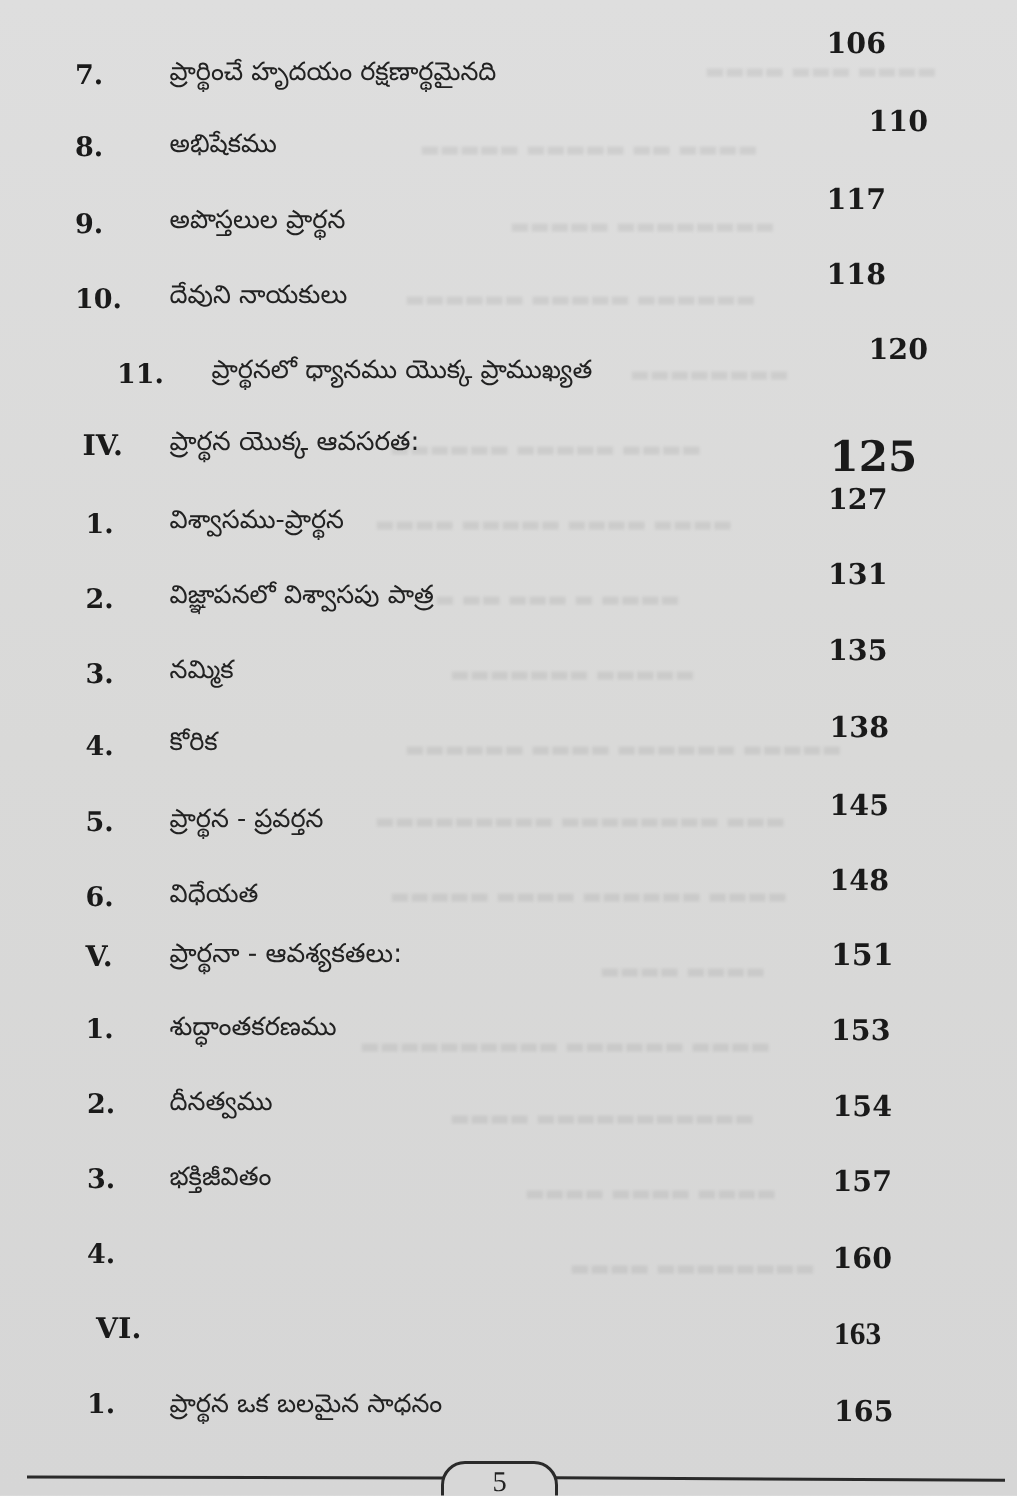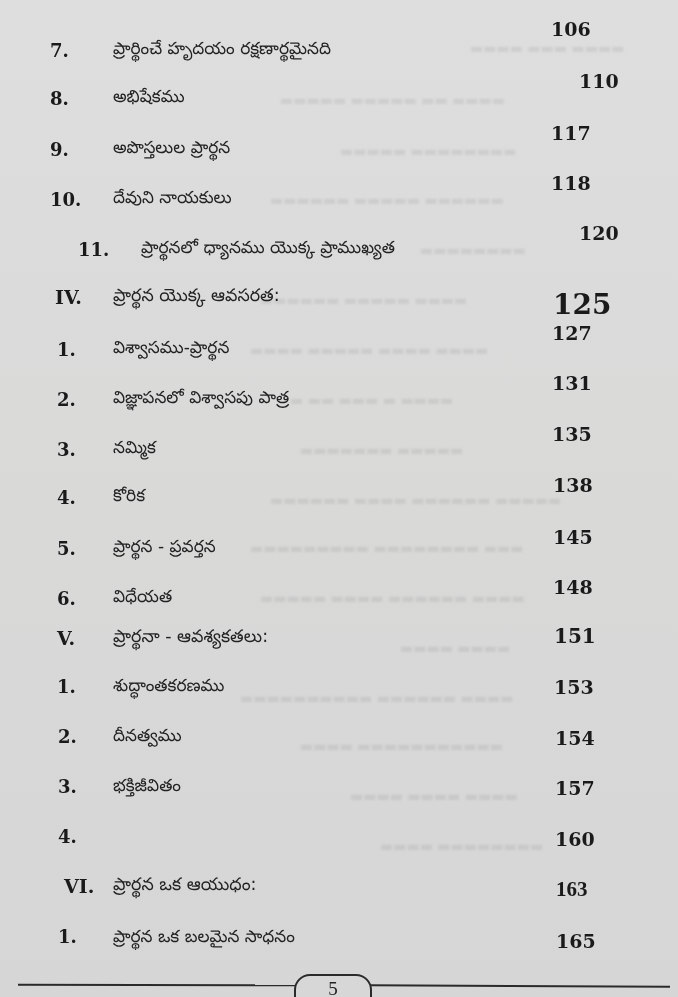--- a/index.html
+++ b/index.html
@@ -202,21 +202,20 @@
     <span class="page-no" style="left:555px;top:1px;">157</span>
   </div>
 
   <div class="row" style="top:826px;">
     <span class="num" style="left:58px;top:0px;">4.</span>
     <span class="page-no" style="left:555px;top:2px;">160</span>
   </div>
 
   <div class="row" style="top:875px;">
     <span class="num" style="left:64px;top:0px;font-size:19px;">VI.</span>
-    <span class="title section" style="top:-1px;">ప్రార్థన ఒక ఆయుధం:</span>
     <span class="page-no" style="left:556px;top:2px;font-size:21px;font-family:Liberation Serif, serif;">163</span>
   </div>
 
   <div class="row" style="top:926px;">
     <span class="num" style="left:58px;top:0px;">1.</span>
     <span class="title" style="top:0px;">ప్రార్థన ఒక బలమైన సాధనం</span>
     <span class="page-no" style="left:556px;top:4px;">165</span>
   </div>
 
   <div class="footer-line" style="left:18px;top:984px;width:278px;transform:rotate(0.15deg);"></div>

